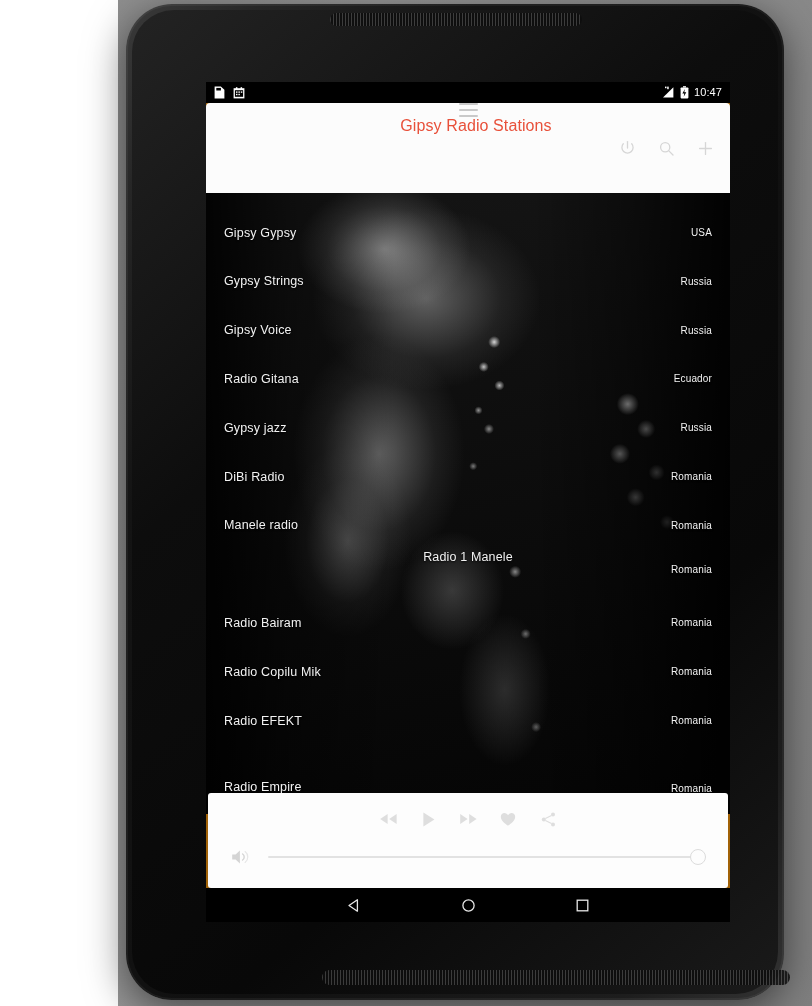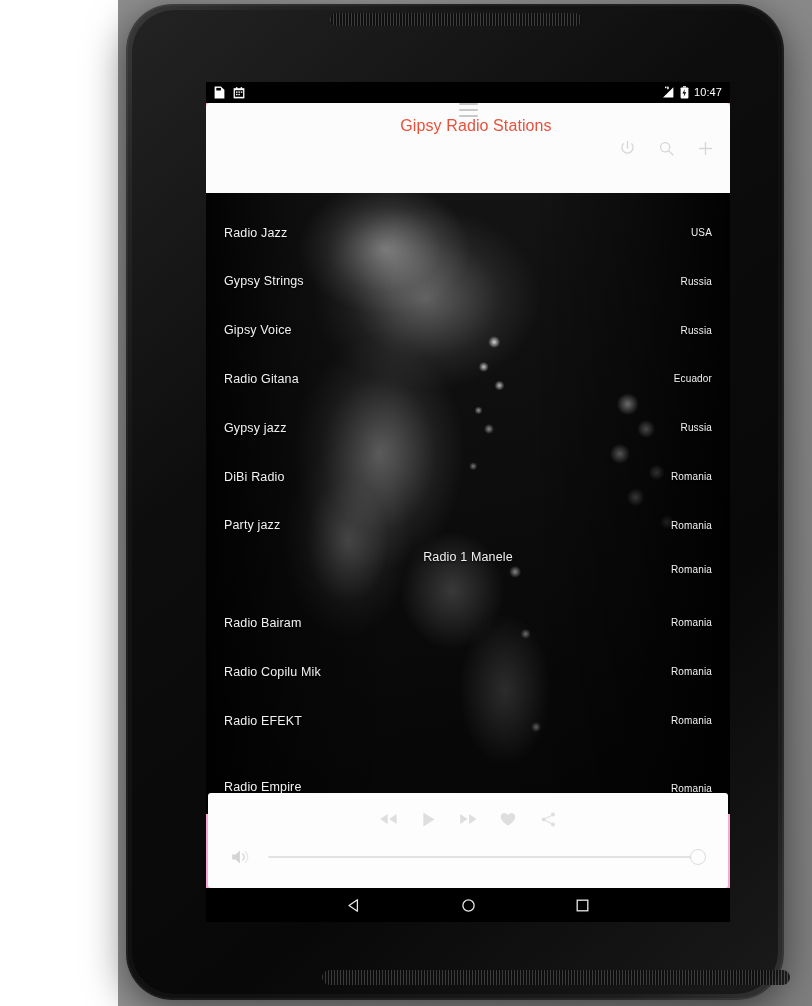--- a/index.html
+++ b/index.html
@@ -83,21 +83,21 @@
     left: 161px; top: 538px;
     width: 8px; height: 8px;
     background: radial-gradient(circle, #2a2a2a 0%, #121212 100%);
   }
 
   
   #screen {
     position: absolute;
     left: 206px; top: 82px;
     width: 524px; height: 840px;
-    background: #f9a8d4;
+    background: #a16207;
     overflow: hidden;
   }
 
   
   #status-bar {
     position: absolute;
     left: 0; top: 0;
     width: 100%; height: 21px;
     background: #000;
     display: flex;
@@ -417,21 +417,21 @@
           </div>
         </div>
       </div>
     </div>
 
     <div id="list-area">
       <div id="photo-backdrop"></div>
       <div id="photo-vignette"></div>
       <div id="station-list">
           <div class="station-row" style="top: 15.2px;">
-            <span class="station-name">Radio Jazz</span>
+            <span class="station-name">Gipsy Gypsy</span>
             <span class="station-country">USA</span>
           </div>
           <div class="station-row" style="top: 64px;">
             <span class="station-name">Gypsy Strings</span>
             <span class="station-country">Russia</span>
           </div>
           <div class="station-row" style="top: 112.8px;">
             <span class="station-name">Gipsy Voice</span>
             <span class="station-country">Russia</span>
           </div>
@@ -441,21 +441,21 @@
           </div>
           <div class="station-row" style="top: 210.4px;">
             <span class="station-name">Gypsy jazz</span>
             <span class="station-country">Russia</span>
           </div>
           <div class="station-row" style="top: 259.2px;">
             <span class="station-name">DiBi Radio</span>
             <span class="station-country">Romania</span>
           </div>
           <div class="station-row" style="top: 308px;">
-            <span class="station-name">Party jazz</span>
+            <span class="station-name">Manele radio</span>
             <span class="station-country">Romania</span>
           </div>
           <div class="station-row" style="top: 356.8px; flex-direction: column;">
             <span class="station-name">Radio 1 Manele</span>
             <span class="station-country">Romania</span>
           </div>
           <div class="station-row" style="top: 405.6px;">
             <span class="station-name">Radio Bairam</span>
             <span class="station-country">Romania</span>
           </div>

